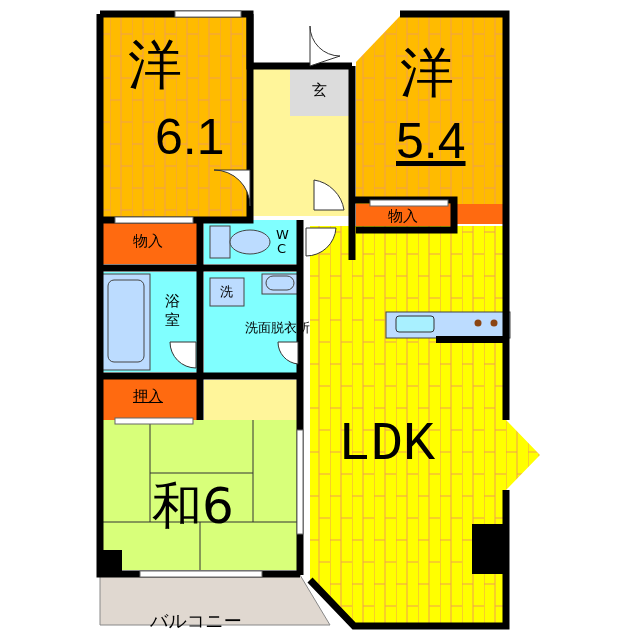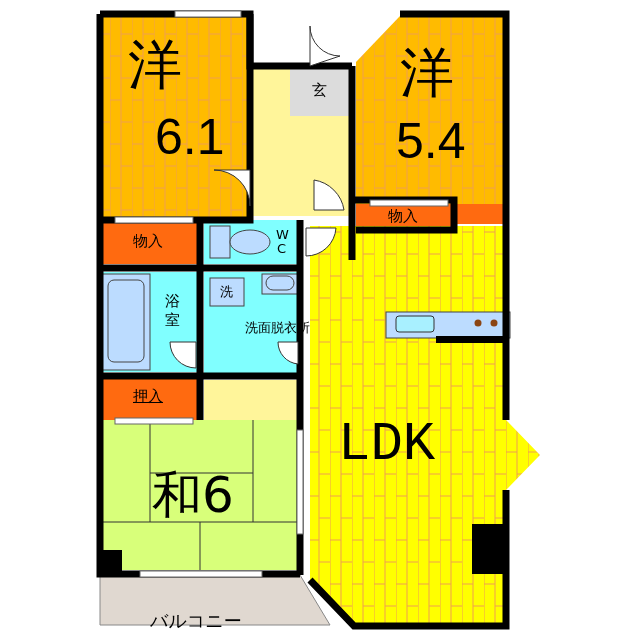--- a/index.html
+++ b/index.html
@@ -95,26 +95,26 @@
     <path d="M314 210V180A36 36 0 0 1 344 210Z"></path>
     <path d="M306 228V256A30 30 0 0 0 336 228Z"></path>
     <path d="M196 342H170A26 26 0 0 0 196 368Z"></path>
     <path d="M298 342H278A22 22 0 0 0 298 364Z"></path>
   </g>
 </svg>
 
 <div class="lbl big" style="left:128px;top:38px;">洋</div>
 <div class="lbl num" style="left:130px;top:112px;margin-left:25px;">6.1</div>
 <div class="lbl big" style="left:400px;top:46px;">洋</div>
-<div class="lbl num" style="left:396px;top:116px;">5.4</div>
+<div class="lbl num" style="left:396px;top:116px;text-decoration:underline;">5.4</div>
 <div class="lbl sm" style="left:312px;top:83px;">玄</div>
 <div class="lbl sm" style="left:133px;top:234px;">物入</div>
 <div class="lbl sm" style="left:388px;top:209px;">物入</div>
 <div class="lbl xs" style="left:276px;top:228px;">W</div>
 <div class="lbl xs" style="left:277px;top:242px;">C</div>
 <div class="lbl sm" style="left:165px;top:294px;">浴</div>
 <div class="lbl sm" style="left:165px;top:313px;">室</div>
 <div class="lbl xs" style="left:220px;top:285px;">洗</div>
 <div class="lbl xs" style="left:212px;top:321px;margin-left:33px;">洗面脱衣所</div>
 <div class="lbl sm" style="left:133px;top:389px;text-decoration:underline;">押入</div>
-<div class="lbl big" style="left:152px;top:470px;font-size:50px;">和6</div>
+<div class="lbl big" style="left:152px;top:481px;font-size:50px;">和6</div>
 <div class="lbl" style="left:338px;top:418px;font-size:54px;font-family:Liberation Mono, monospace;">LDK</div>
 <div class="lbl" style="left:150px;top:612px;font-size:18px;">バルコニー</div>
 
 </body></html>

